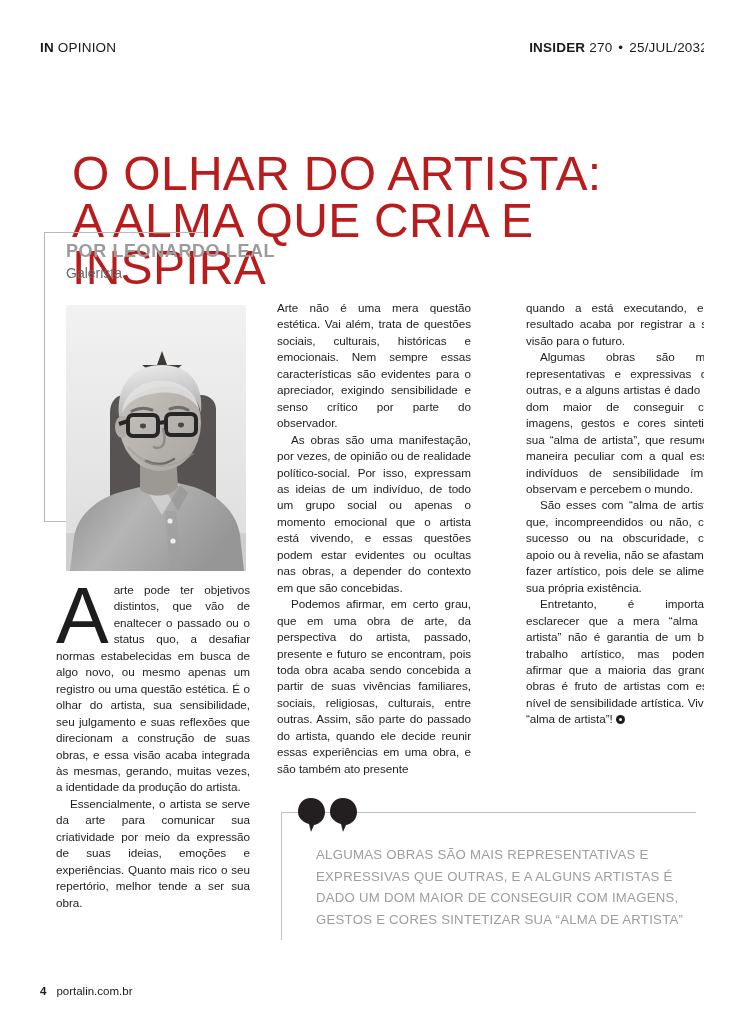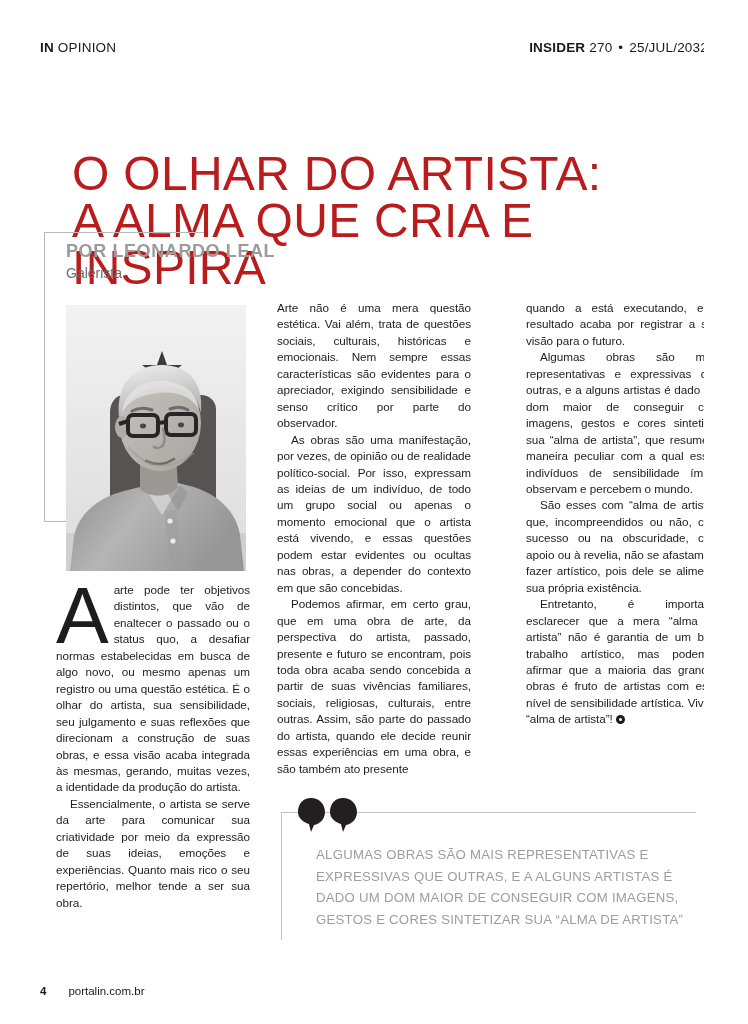--- a/index.html
+++ b/index.html
@@ -214,21 +214,21 @@
   
   #footer {
     position: absolute;
     left: 40px;
     bottom: 27px;
     font-size: 11.5px;
     color: #1a1a1a;
     white-space: nowrap;
   }
   #footer .pg { font-weight: 700; }
-  #footer .site { font-weight: 400; padding-left: 22px; }
+  #footer .site { font-weight: 400; padding-left: 10px; }
 </style>
 </head>
 <body>
 
 <div id="page">
 
   <div id="masthead">
     <div class="mast-left">
       <span class="b">IN</span>
       <span class="n">OPINION</span>

